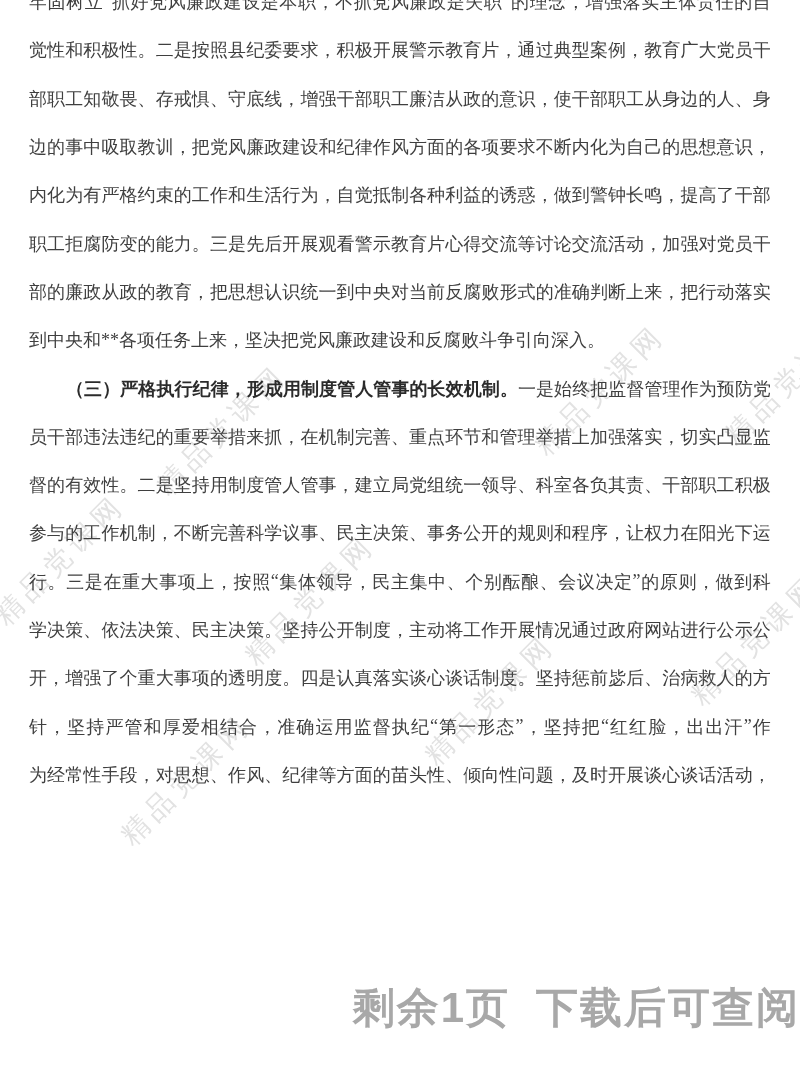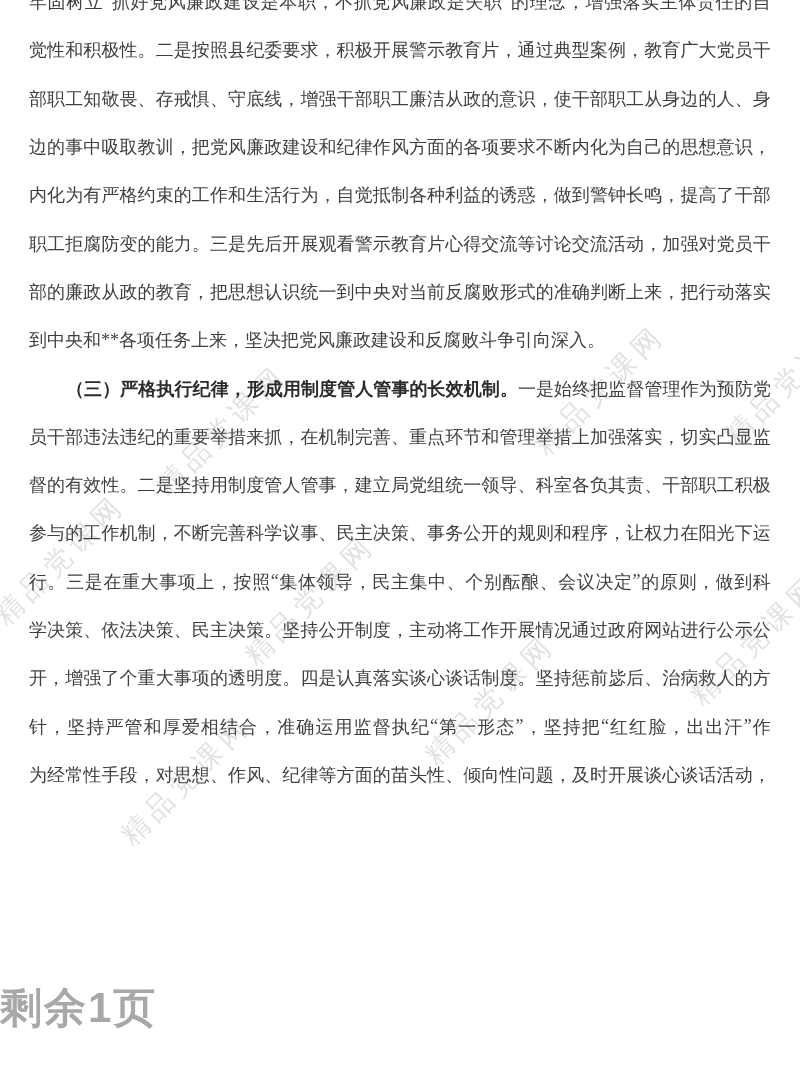--- a/index.html
+++ b/index.html
@@ -62,21 +62,21 @@
     color: #2b2b2b;
   }
   
   .overlay-hint {
     position: absolute;
     left: 0;
     right: 0;
     top: 980px;
     z-index: 3;
     display: flex;
-    justify-content: space-between;
+    justify-content: flex-end;
     align-items: center;
     gap: 26px;
     font-family: "Liberation Sans", "DejaVu Sans", sans-serif;
     font-weight: bold;
     font-size: 42px;
     color: #a8a8a8;
     letter-spacing: 2px;
     white-space: nowrap;
   }
 </style>
@@ -780,14 +780,15 @@
         <span>心</span>
         <span>谈</span>
         <span>话</span>
         <span>活</span>
         <span>动</span>
         <span>，</span>
       </div>
     </div>
   <div class="overlay-hint" style="color: rgb(168, 168, 168);">
     <span>剩余1页</span>
+    <span>下载后可查阅</span>
   </div>
 </div>
 
 </body></html>

